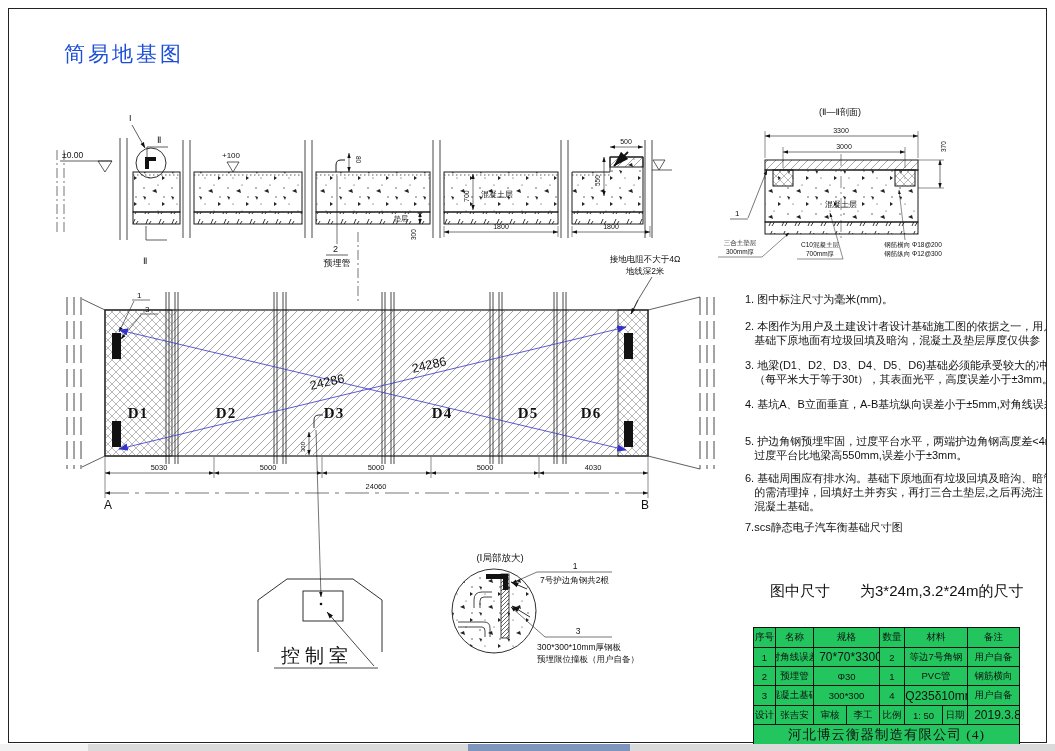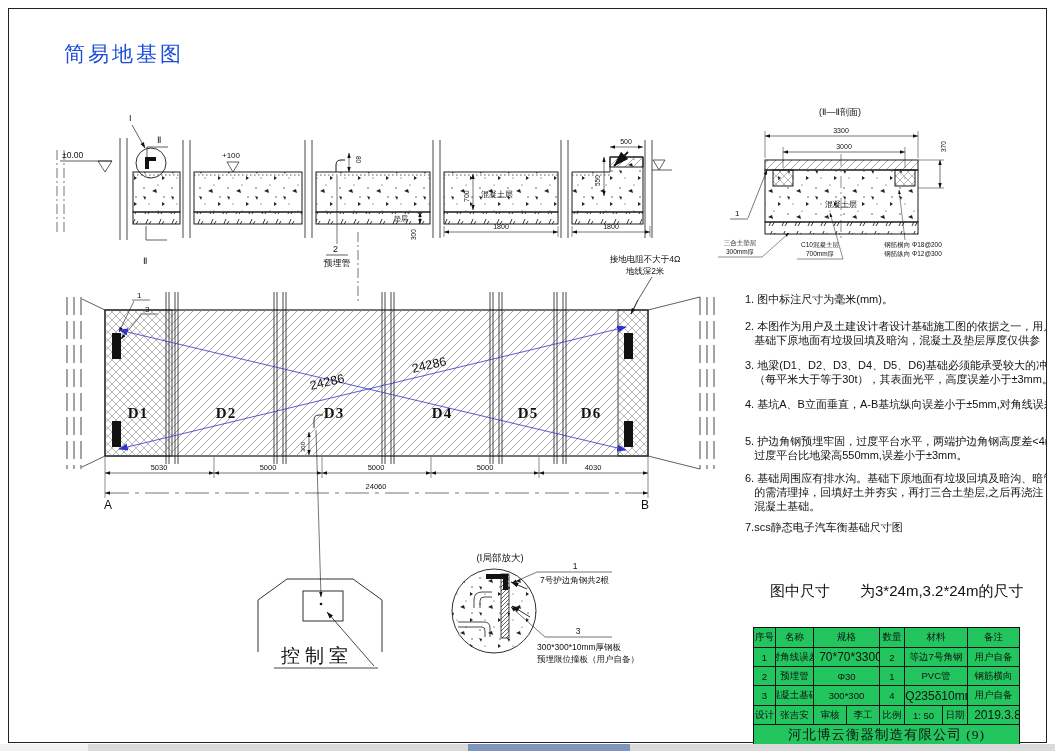--- a/index.html
+++ b/index.html
@@ -401,21 +401,21 @@
       <div class="tc s0">设计</div>
       <div class="tc s1">张吉安</div>
       <div class="tc s2">审核</div>
       <div class="tc s3">李工</div>
       <div class="tc s4">比例</div>
       <div class="tc s5">1: 50</div>
       <div class="tc s6">日期</div>
       <div class="tc s7 small">2019.3.8</div>
     </div>
     <div class="trow">
-      <div class="tc-company">河北博云衡器制造有限公司 (9)</div>
+      <div class="tc-company">河北博云衡器制造有限公司 (4)</div>
     </div>
   </div>
 
   <div class="bstrip">
     <div class="bwhite"></div>
     <div class="bblue"></div>
   </div>
 </div>
 
 </body></html>

